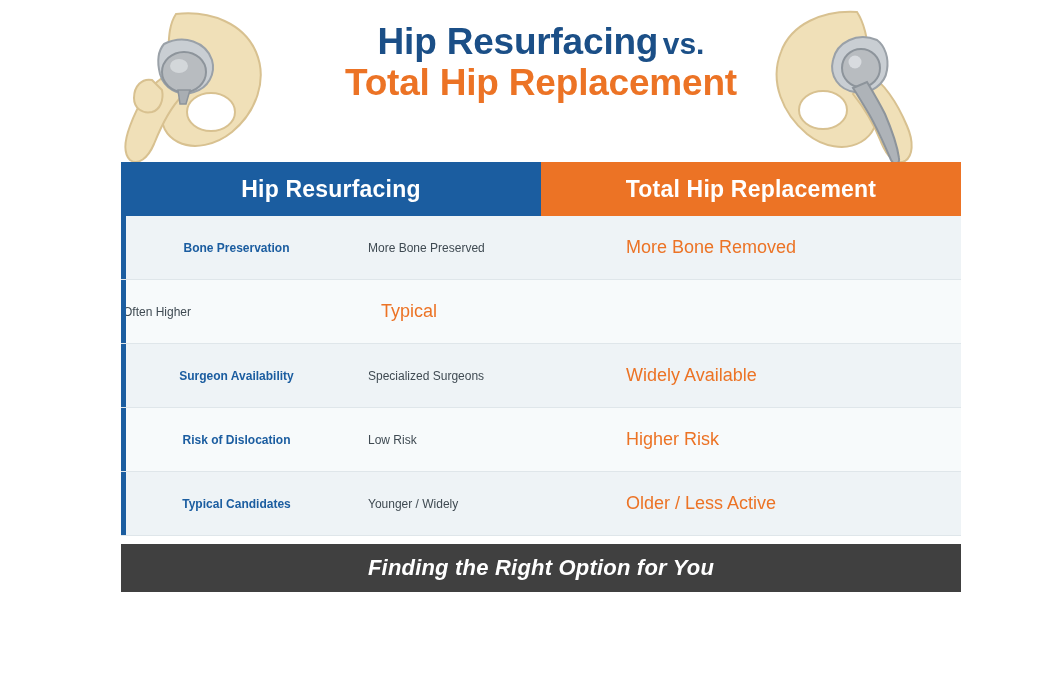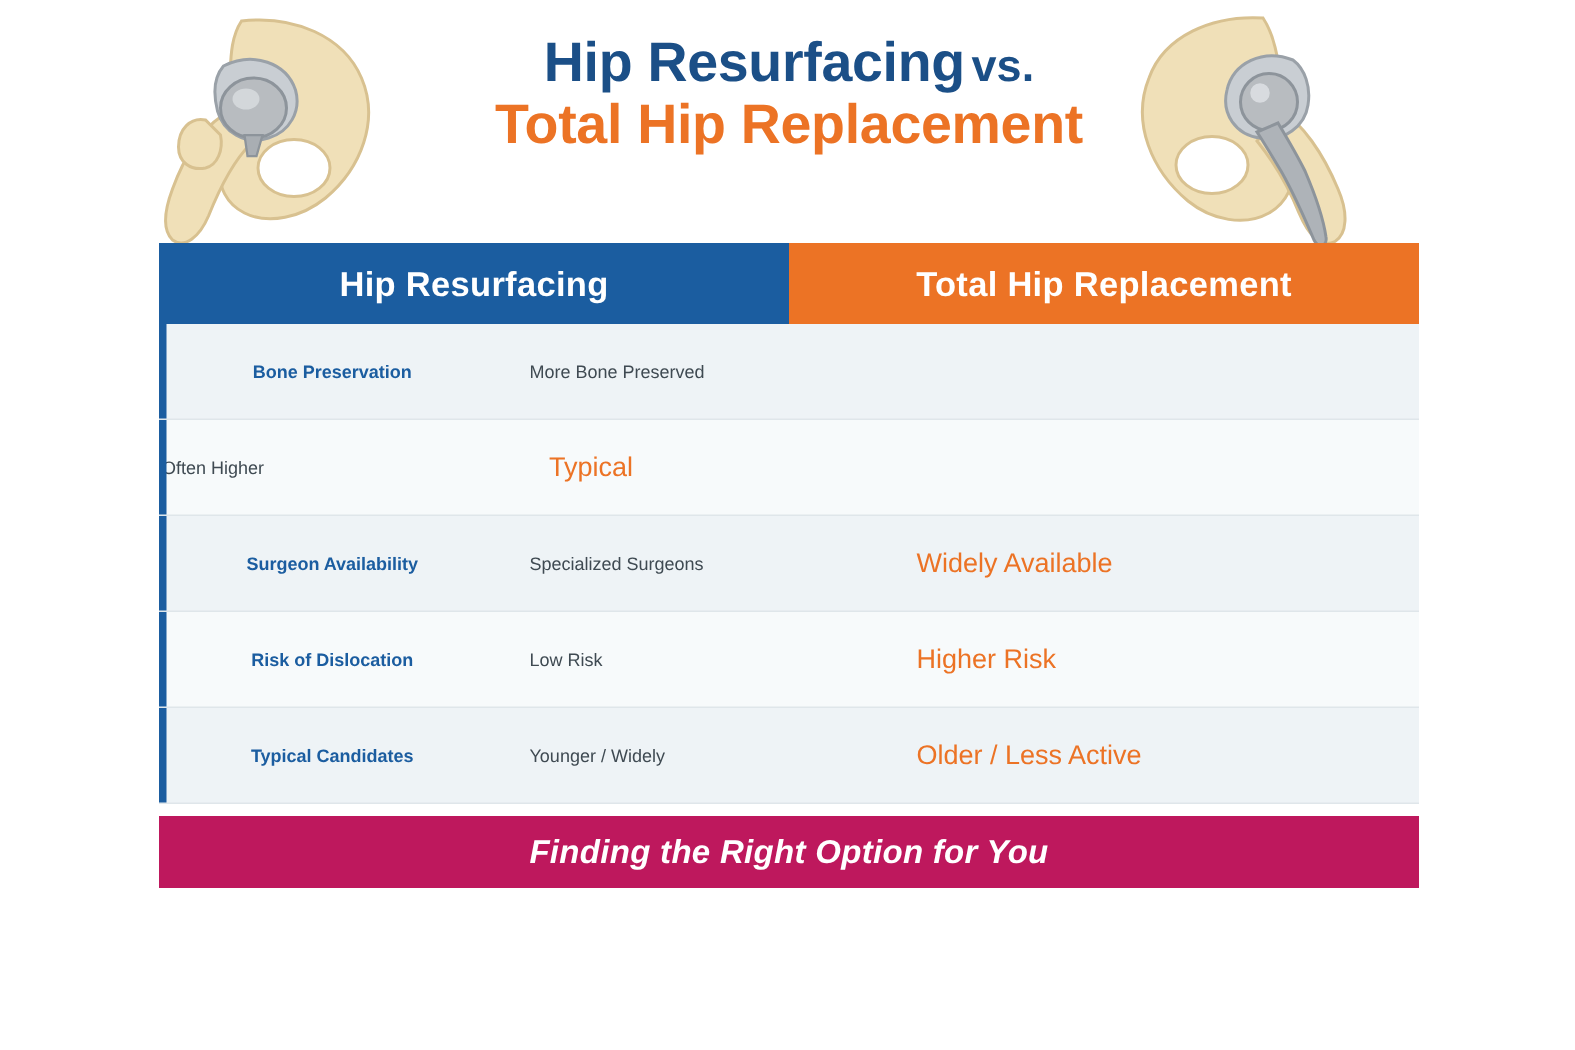--- a/index.html
+++ b/index.html
@@ -10,21 +10,21 @@
   body {
     width: 1050px;
     height: 700px;
     font-family: "Liberation Sans", sans-serif;
     position: relative;
     overflow: hidden;
   }
 
   #infographic {
     position: absolute;
-    left: 1px; top: 0;
+    left: 16px; top: 0;
     width: 972px;
     height: 700px;
     background: #ffffff;
     text-decoration: underline;
   }
 
   
   .title-block {
     position: absolute;
     left: 265px;
@@ -121,21 +121,21 @@
   .cell-right {
     flex: 1;
     font-size: 18px;
     color: #ec7325;
     padding-left: 0px;
     box-sizing: border-box;
   }
 
   .footer-band {
     height: 48px;
-    background: #be185d;
+    background: #404040;
     display: flex;
     align-items: center;
     justify-content: center;
     margin-top: 8px;
   }
   .footer-text {
     color: #ffffff;
     font-size: 22px;
     font-weight: bold;
     font-style: italic;
@@ -200,20 +200,21 @@
     <div class="thead">
       <div class="th th-left">Hip Resurfacing</div>
       <div class="th th-right">Total Hip Replacement</div>
     </div>
 
     <div class="tbody">
 
       <div class="row">
         <div class="cell-label">Bone Preservation</div>
         <div class="cell-left">More Bone Preserved</div>
+        <div class="cell-right">More Bone Removed</div>
       </div>
 
       <div class="row">
         <div class="cell-left">Often Higher</div>
         <div class="cell-right">Typical</div>
       </div>
 
       <div class="row">
         <div class="cell-label">Surgeon Availability</div>
         <div class="cell-left">Specialized Surgeons</div>

